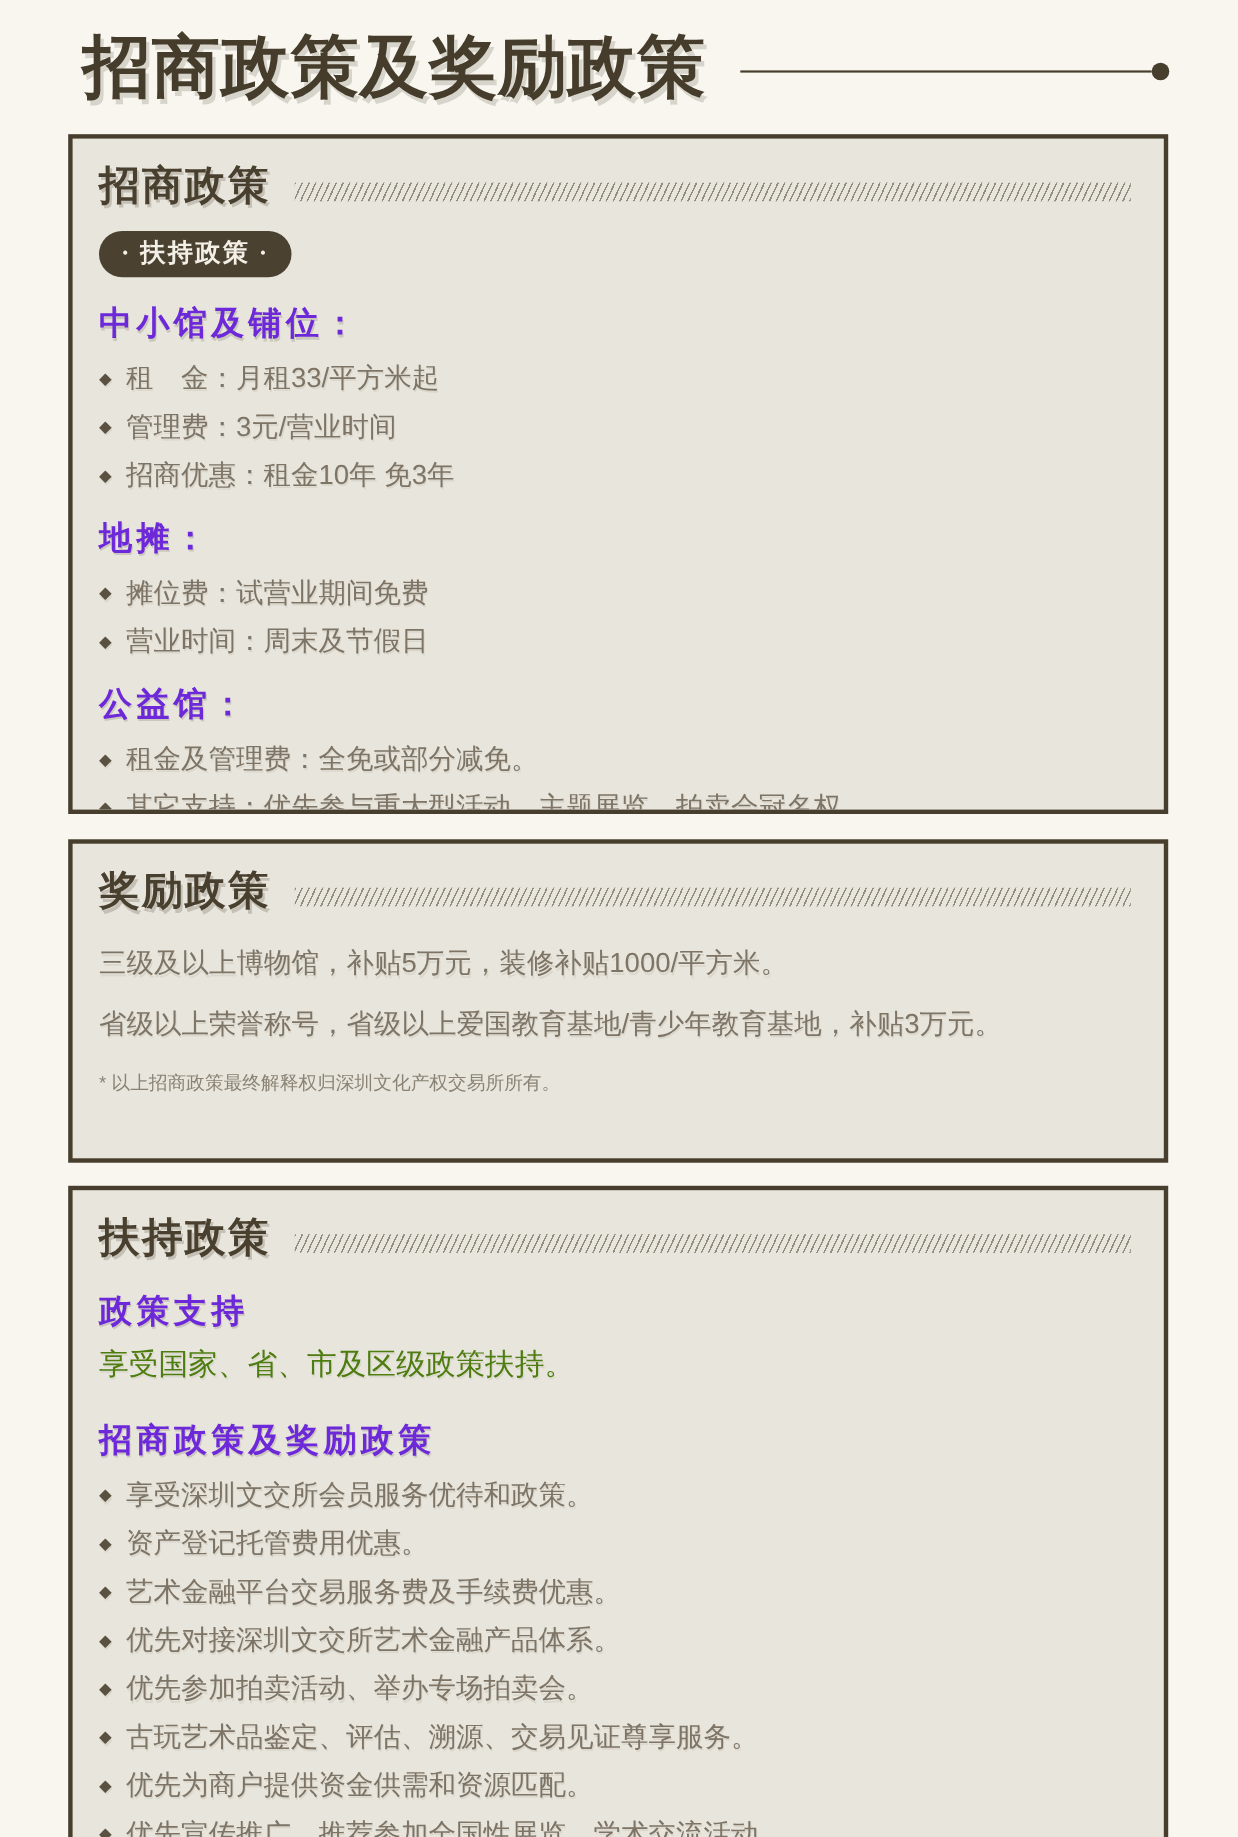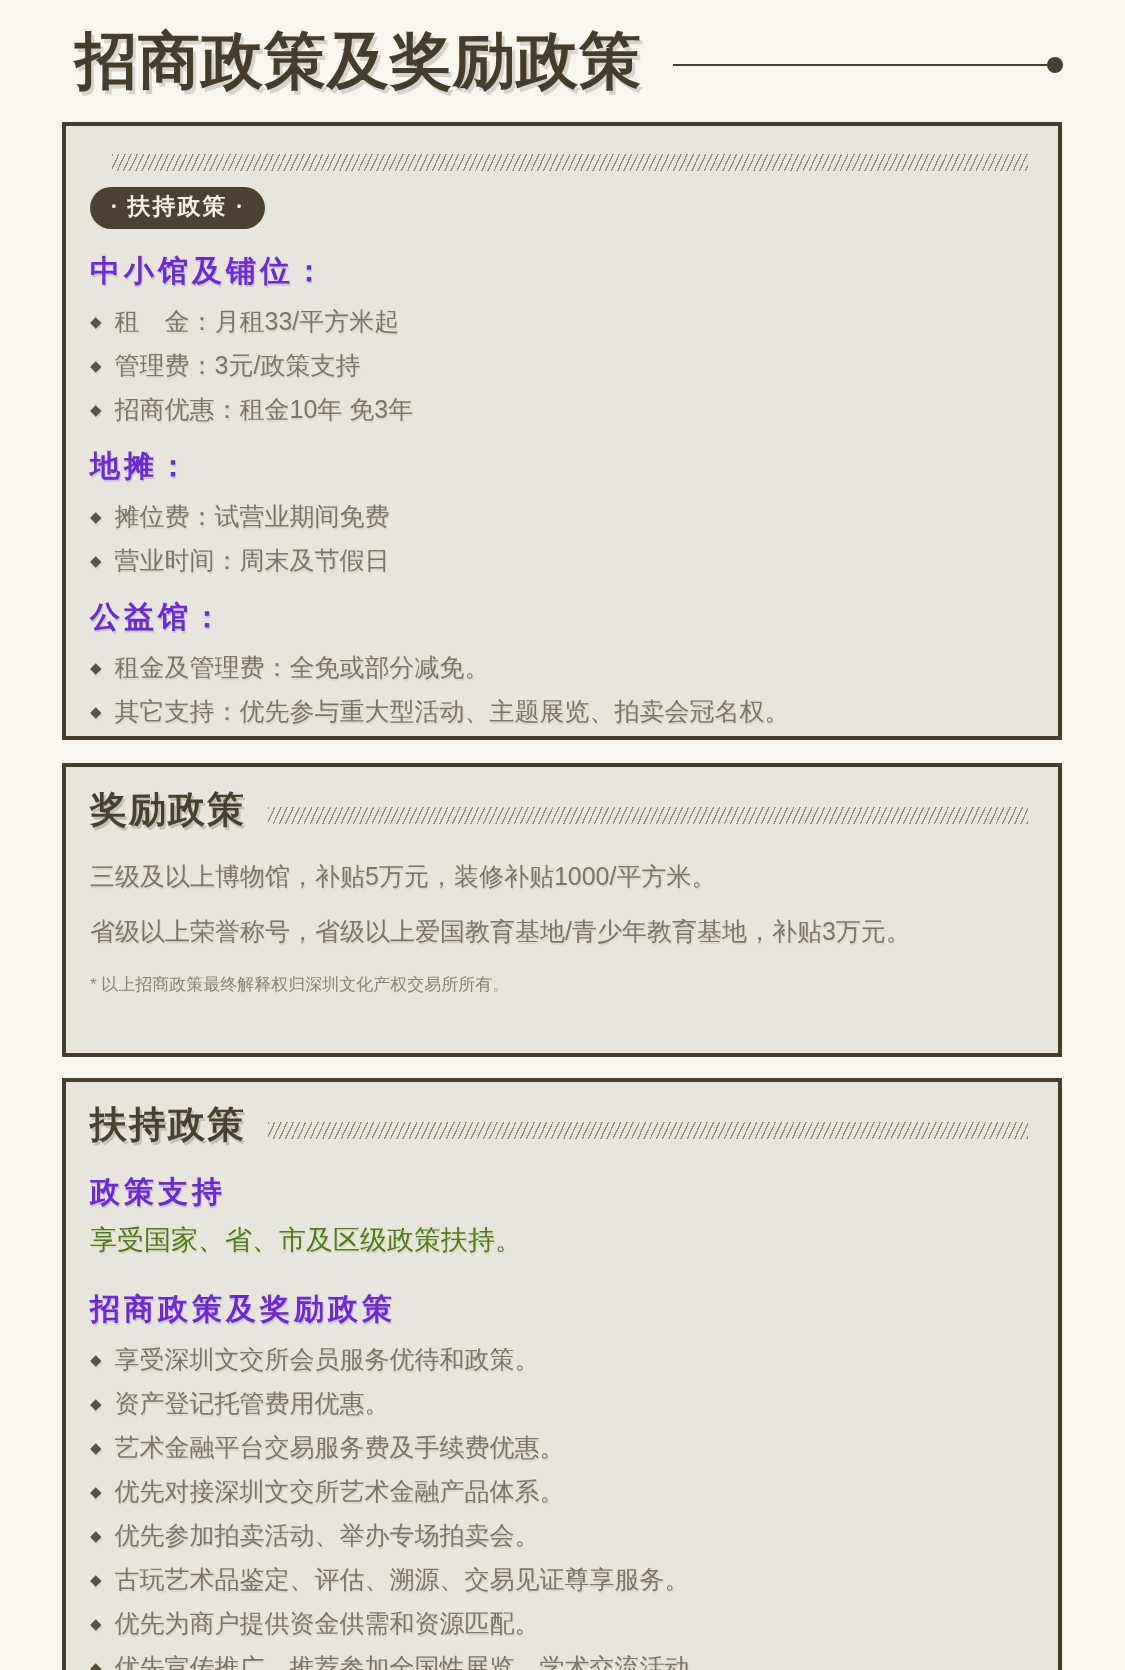--- a/index.html
+++ b/index.html
@@ -136,32 +136,33 @@
 <div class="page">
 
   <header class="page-header">
     <h1 class="page-title">招商政策及奖励政策</h1>
     <div class="header-rule"></div>
     <div class="header-dot"></div>
   </header>
 
   <section class="panel panel-1">
     <div class="panel-title-row">
+      <h2 class="panel-title">招商政策</h2>
       <div class="hatch"></div>
     </div>
     <div class="badge">· 扶持政策 ·</div>
 
     <h3 class="group-heading">中小馆及铺位：</h3>
     <div class="item">
       <span class="diamond">◆</span>
       <span class="item-text">租　金：月租33/平方米起</span>
     </div>
     <div class="item">
       <span class="diamond">◆</span>
-      <span class="item-text">管理费：3元/政策支持</span>
+      <span class="item-text">管理费：3元/营业时间</span>
     </div>
     <div class="item">
       <span class="diamond">◆</span>
       <span class="item-text">招商优惠：租金10年 免3年</span>
     </div>
 
     <h3 class="group-heading">地摊：</h3>
     <div class="item">
       <span class="diamond">◆</span>
       <span class="item-text">摊位费：试营业期间免费</span>

